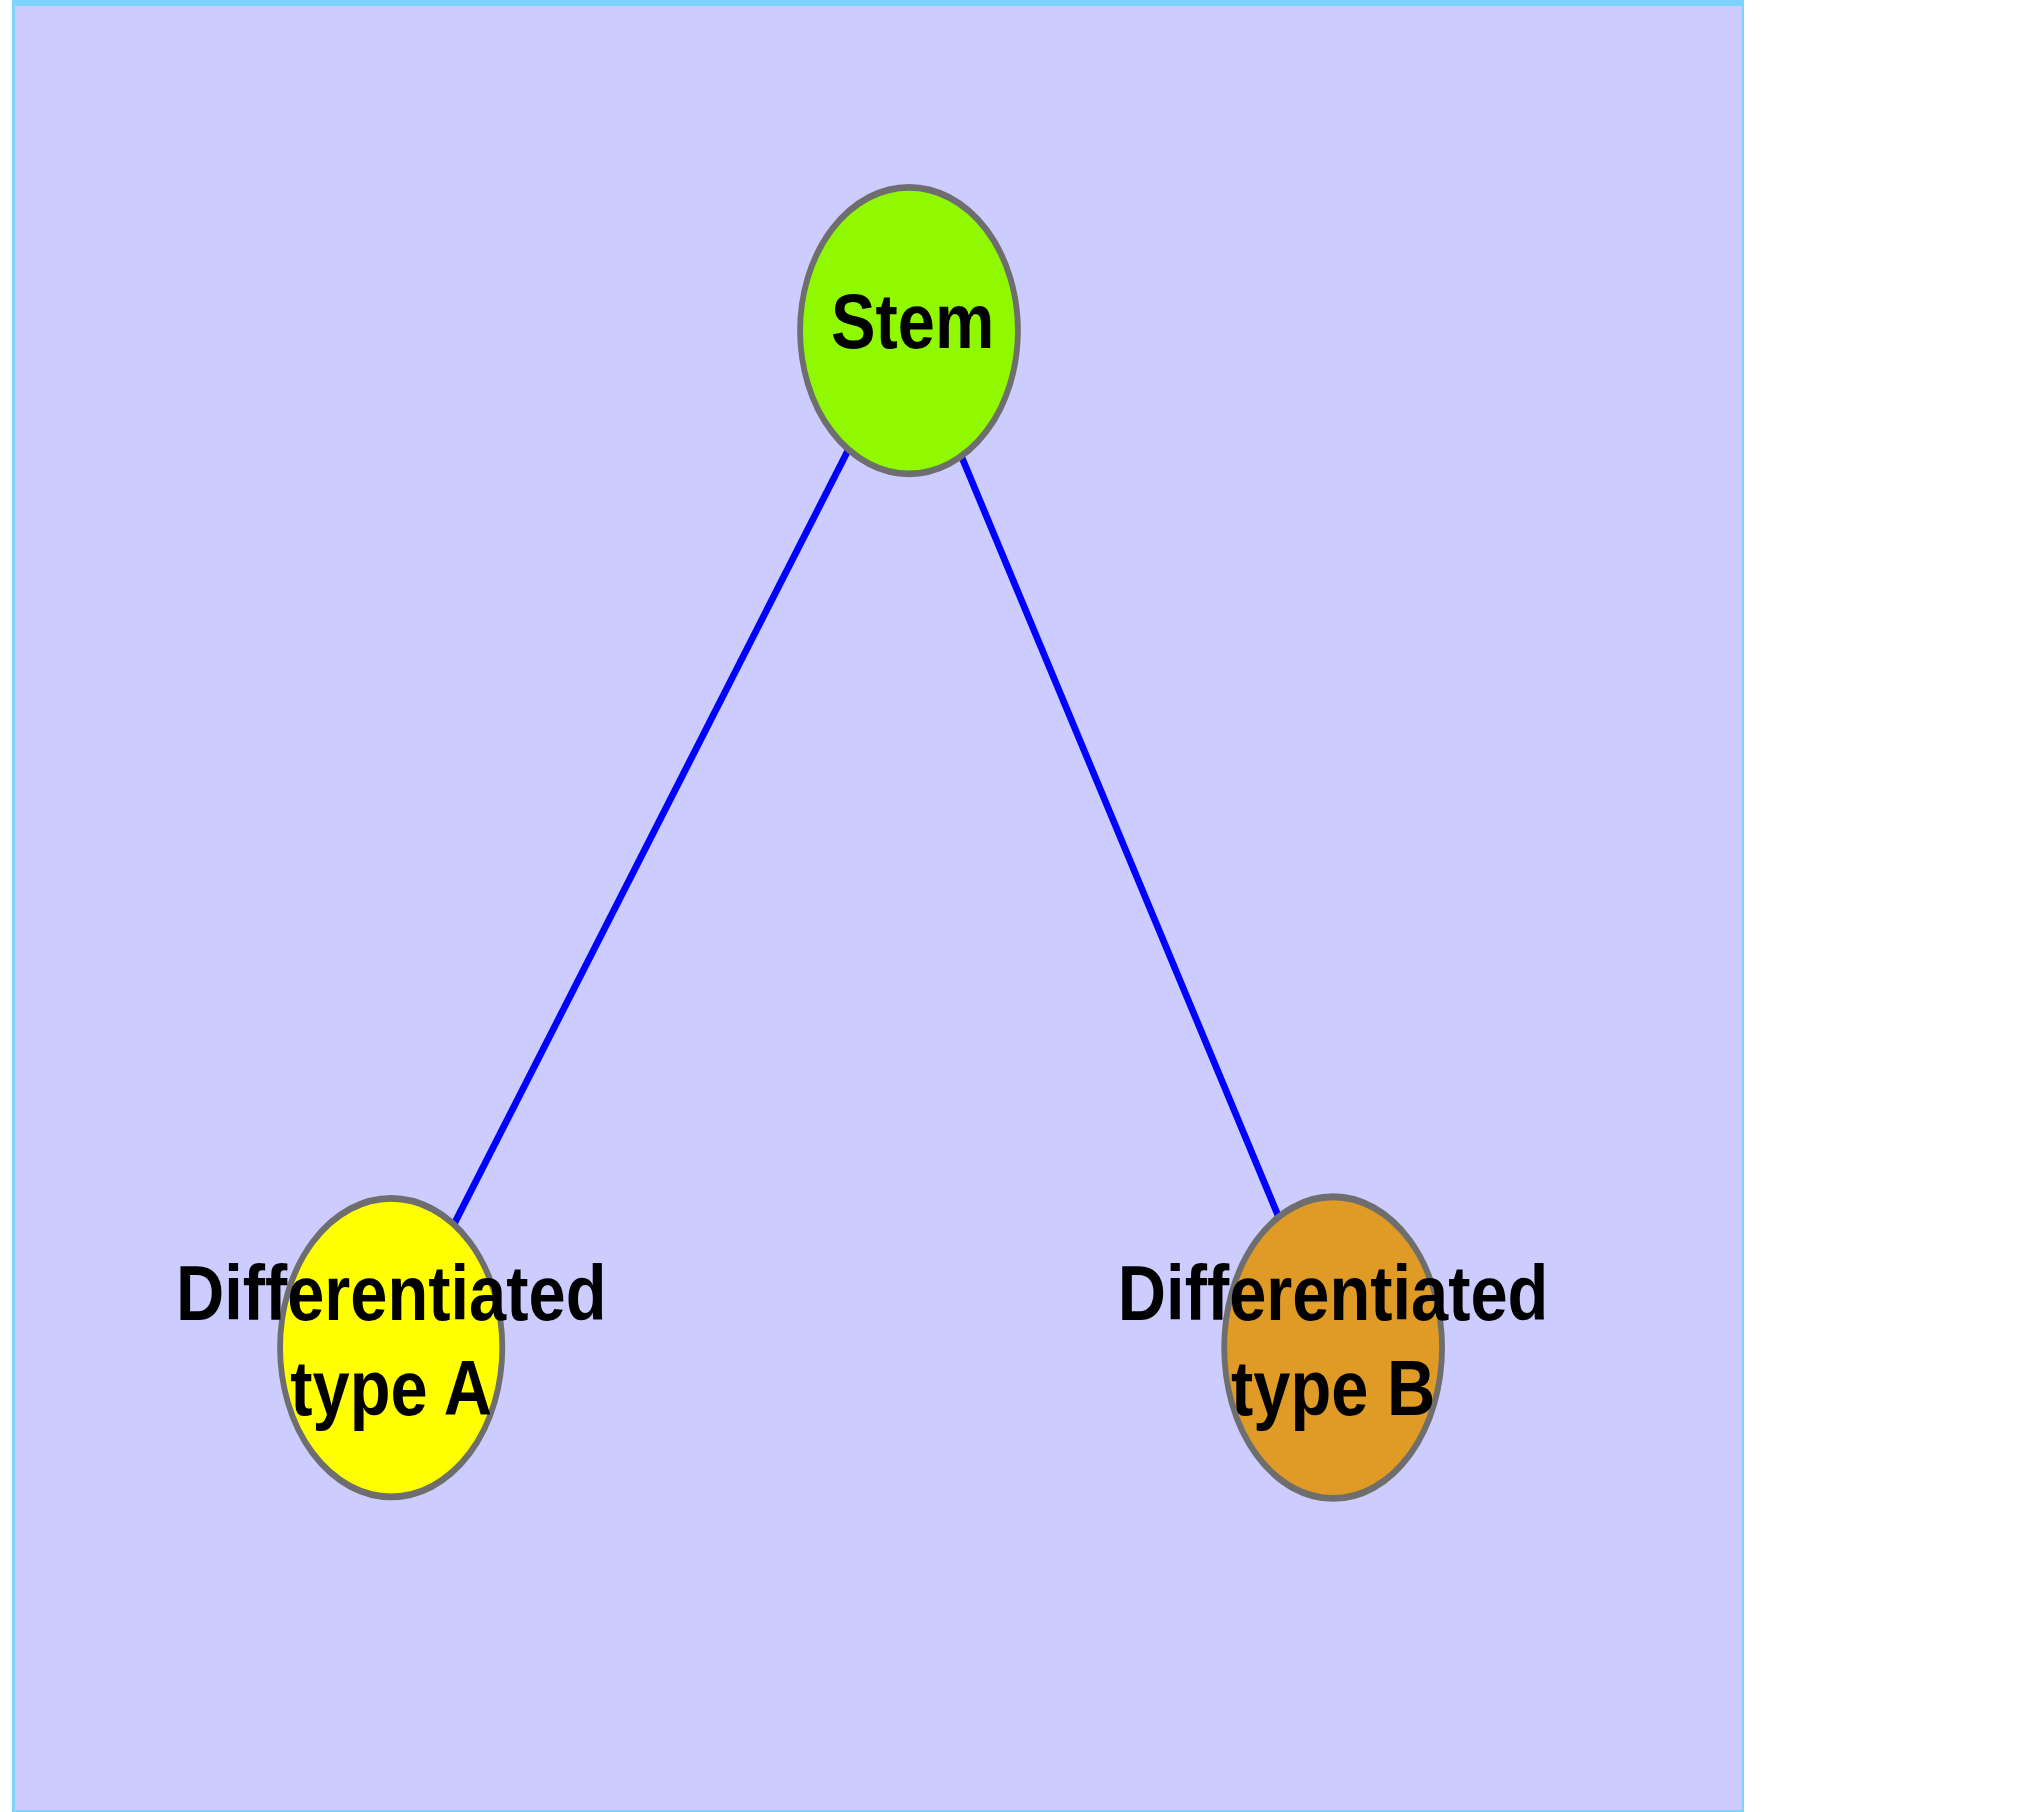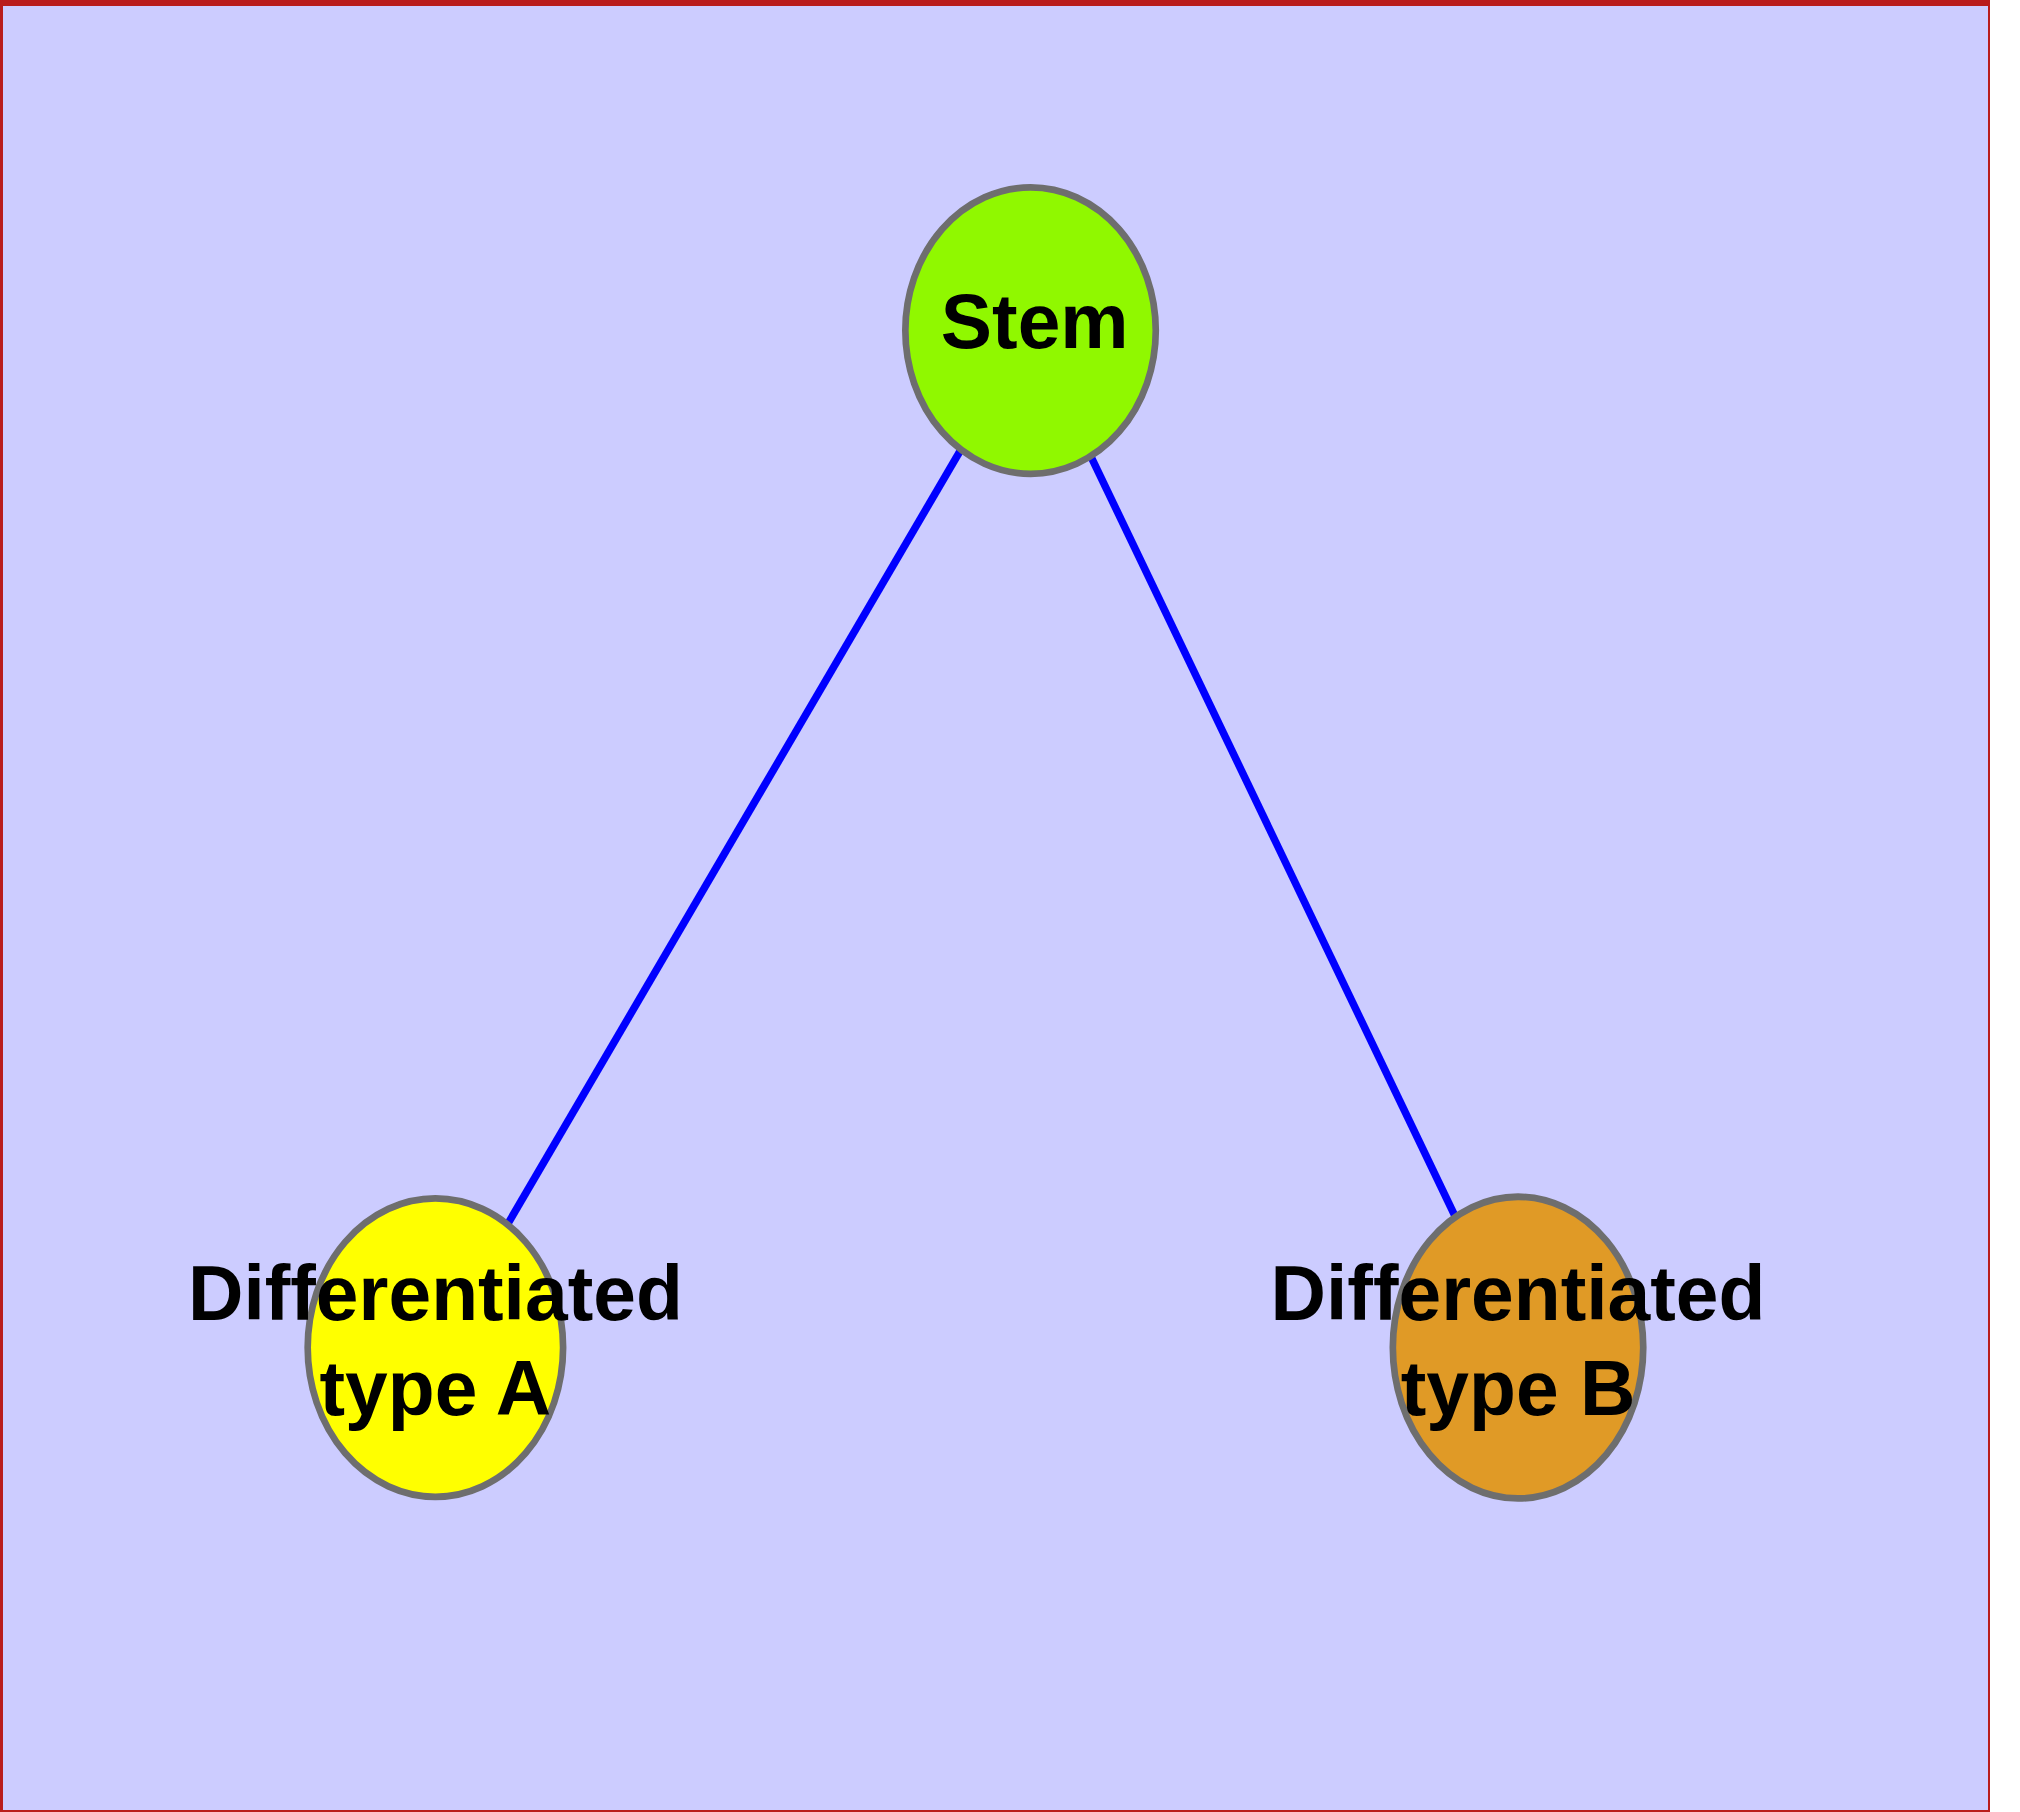--- a/index.html
+++ b/index.html
@@ -6,23 +6,24 @@
     margin: 0;
     padding: 0;
     background: #ffffff;
     width: 2021px;
     height: 1812px;
     overflow: hidden;
     font-family: "Liberation Sans", sans-serif;
   }
   .frame {
     position: relative;
-    width: 1990px;
+    width: 1732px;
     height: 1812px;
-    background: #b91c1c;
+    background: #7dd3fc;
+    margin-left: 12px;
   }
   .canvas {
     position: absolute;
     left: 2.5px;
     top: 6px;
     right: 2.5px;
     bottom: 2.5px;
   }
   svg.graph {
     position: absolute;

